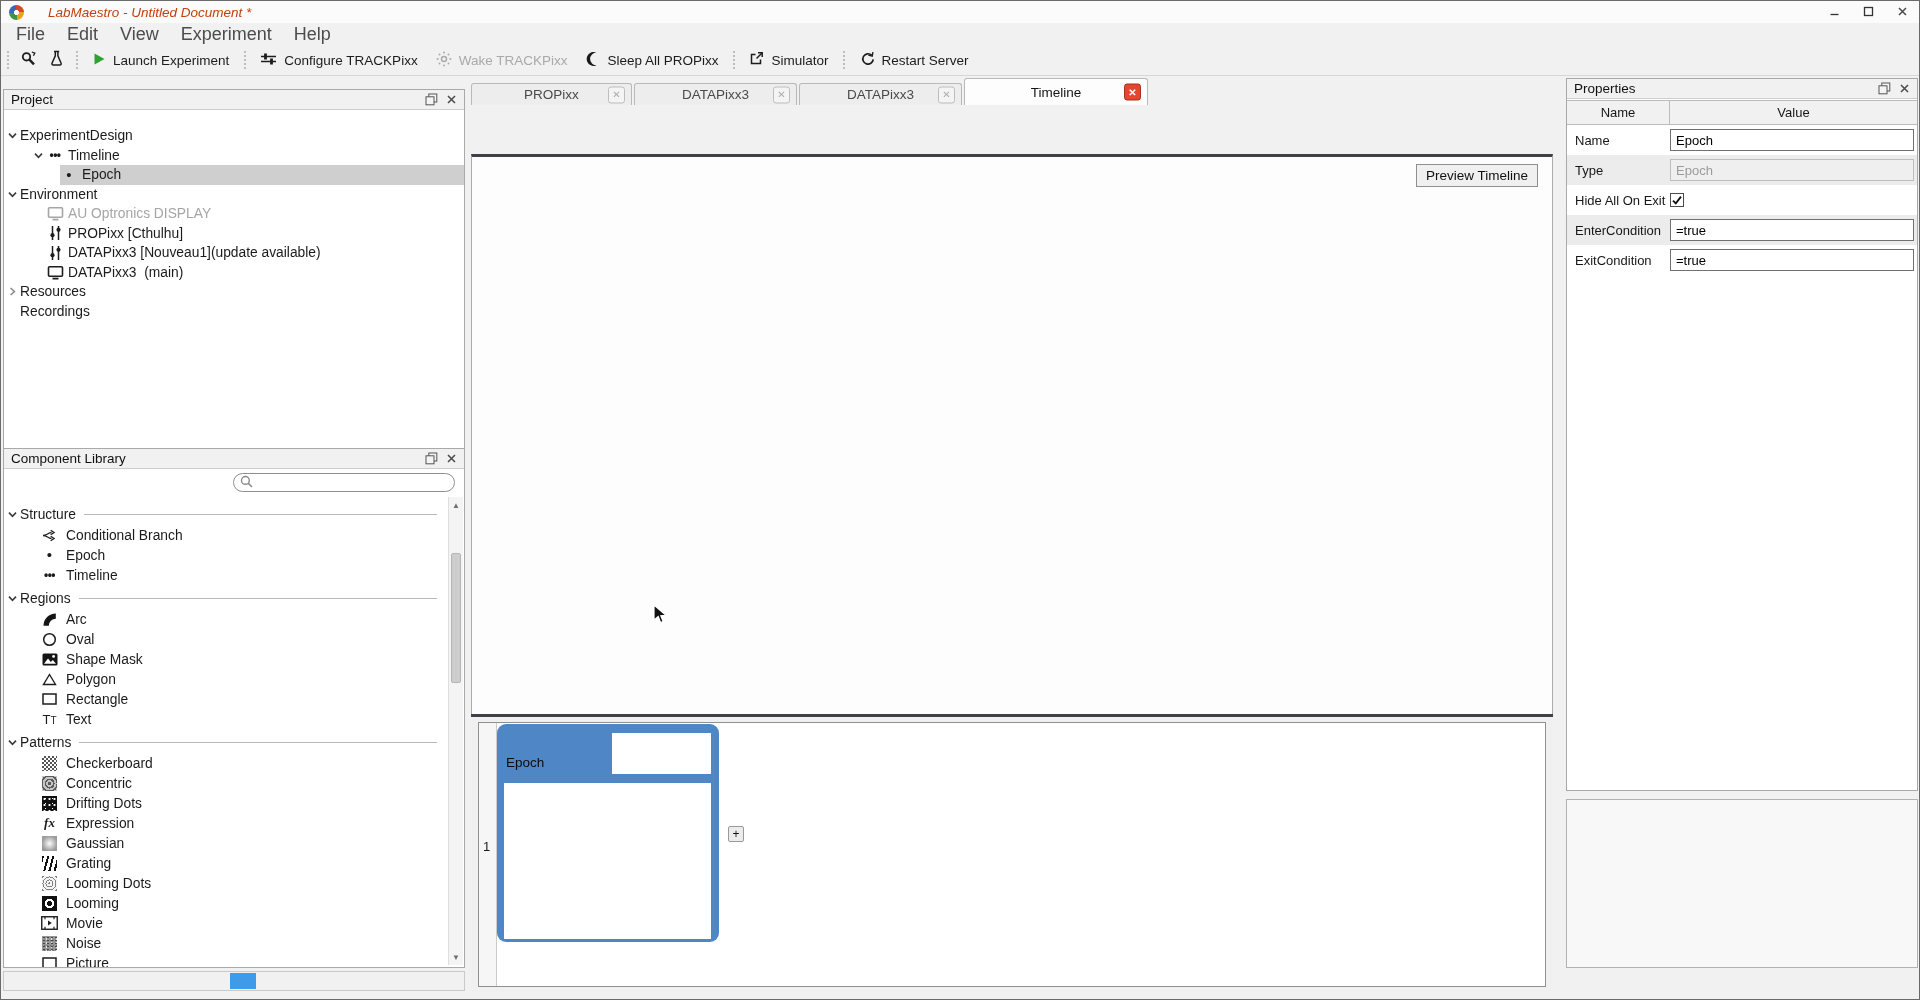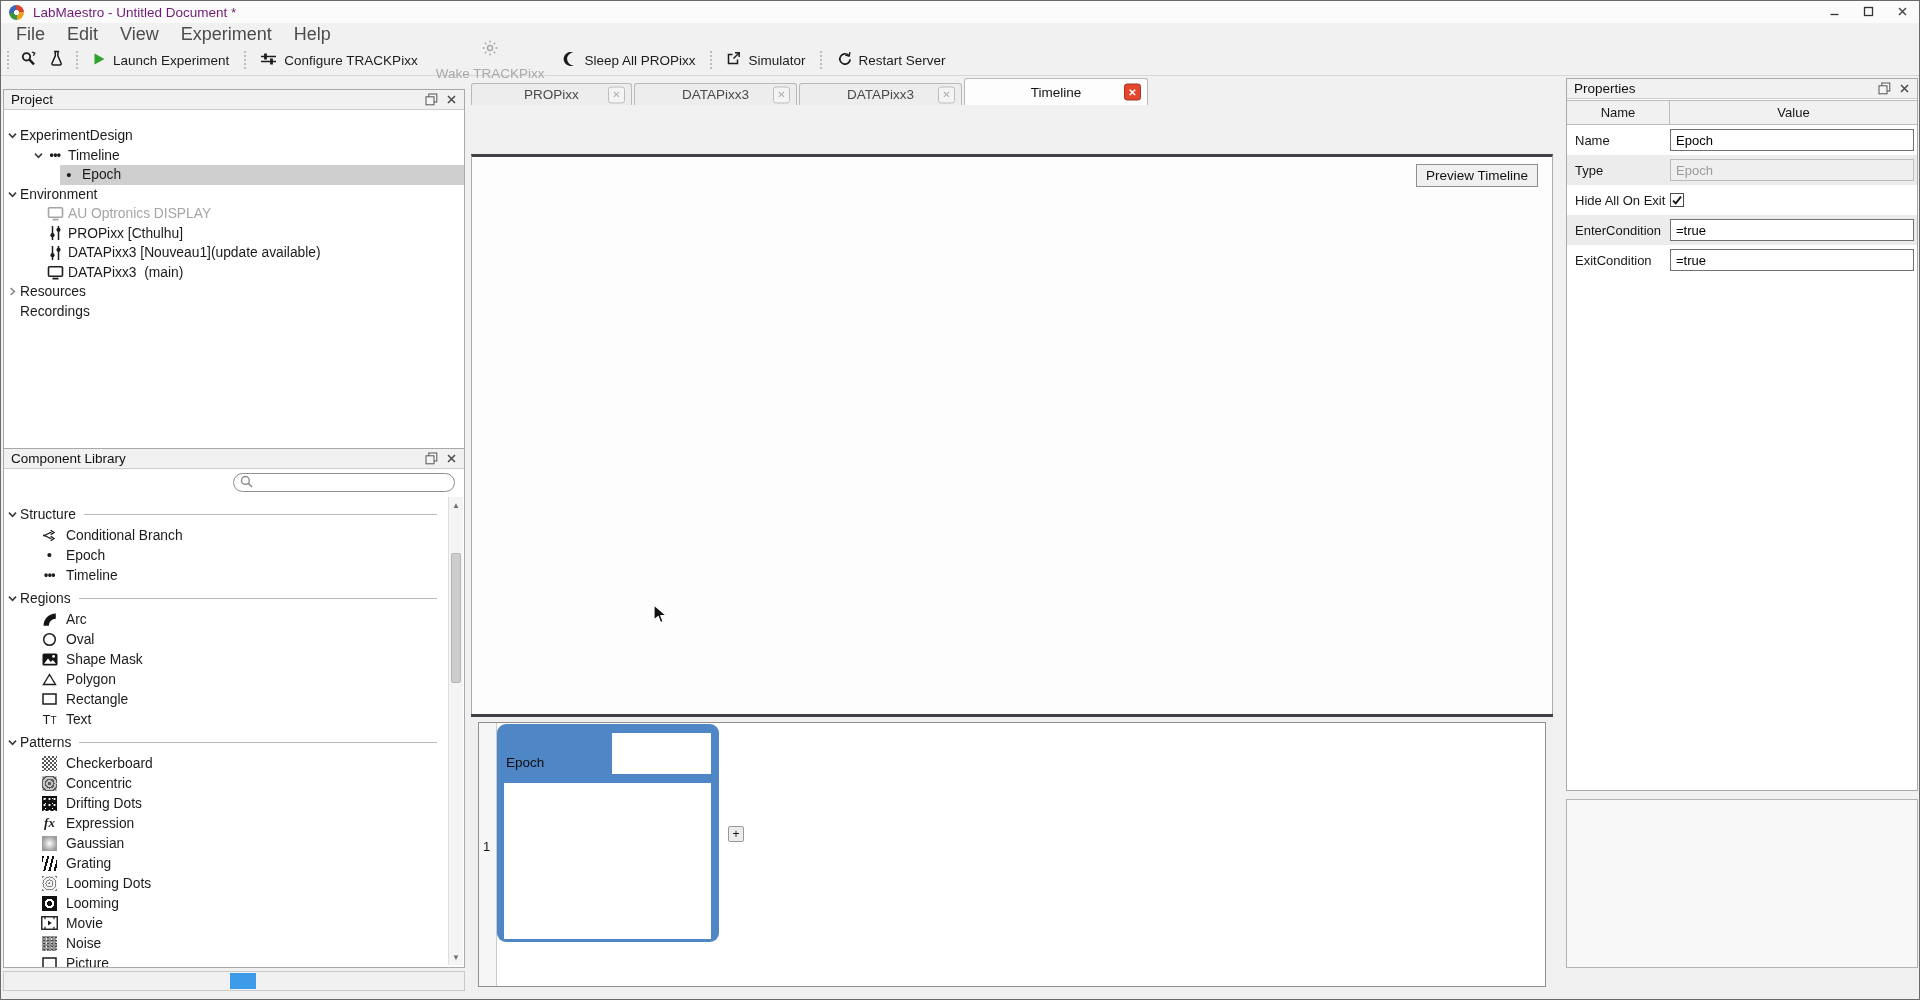--- a/index.html
+++ b/index.html
@@ -4,33 +4,33 @@
 <style>
   html,body{margin:0;padding:0;}
   body{width:1920px;height:1000px;position:relative;overflow:hidden;background:#f1f1f1;
        font-family:"Liberation Sans", sans-serif;-webkit-font-smoothing:antialiased;}
   .window{position:absolute;inset:0;border:1px solid #6a6a6a;box-sizing:border-box;background:#f1f1f1;}
   
   .titlebar{position:absolute;left:0;top:0;right:0;height:22px;background:#fbfbfb;display:flex;align-items:center;}
   .applogo{width:15px;height:15px;margin-left:8px;border-radius:50%;
     background:radial-gradient(circle at 50% 50%, #fff 0 2.4px, rgba(0,0,0,0) 2.6px),
                conic-gradient(#d8452f 0 25%, #e9a31b 25% 50%, #3d9442 50% 75%, #3c66b8 75% 100%);}
-  .title-text{color:#701a75;font-size:13.5px;margin-left:9px;}
+  .title-text{color:#c2410c;font-size:13.5px;margin-left:24px;font-style:italic;}
   .win-controls{margin-left:auto;display:flex;height:100%;}
   .win-btn{width:34px;height:100%;display:flex;align-items:center;justify-content:center;color:#333;}
   
   .menubar{position:absolute;left:0;top:22px;right:0;height:22px;background:#f1f1f1;display:flex;align-items:center;padding-left:4px;}
   .menu-item{padding:0 11px;font-size:18px;color:#4c4c4c;}
   
   .toolbar{position:absolute;left:0;top:44px;right:0;height:30px;background:#f1f1f1;border-bottom:1px solid #d7d7d7;display:flex;align-items:center;}
   .tb-handle{width:5px;align-self:stretch;margin:5px 4px;
     background-image:radial-gradient(circle,#bdbdbd 1px,rgba(0,0,0,0) 1.2px);background-size:4px 4px;background-position:center top;background-repeat:repeat-y;}
   .tb-btn{display:flex;align-items:center;gap:7px;padding:3px 9px;font-size:13.5px;color:#1c1c1c;border-radius:2px;}
   .tb-btn.icon-only{padding:3px 6px;}
-  .tb-btn.disabled{color:#a9a9a9;flex-direction:column;}
+  .tb-btn.disabled{color:#a9a9a9;}
   
   .panel{position:absolute;background:#fff;border:1px solid #a9a9a9;box-sizing:border-box;overflow:hidden;}
   .panel-header{height:19px;background:#f1f1f1;border-bottom:1px solid #cdcdcd;display:flex;align-items:center;padding:0 7px;font-size:13.5px;color:#101010;}
   .dock-btns{margin-left:auto;display:flex;gap:8px;align-items:center;}
   .dock-btn{display:flex;align-items:center;justify-content:center;}
   
   .tree{padding-top:16px;}
   .tree-row{display:flex;align-items:center;height:19.5px;font-size:13.8px;color:#1b1b1b;}
   .tree-row .pre{white-space:pre;}
   .chev-box{width:16px;display:flex;align-items:center;justify-content:center;flex:none;}

